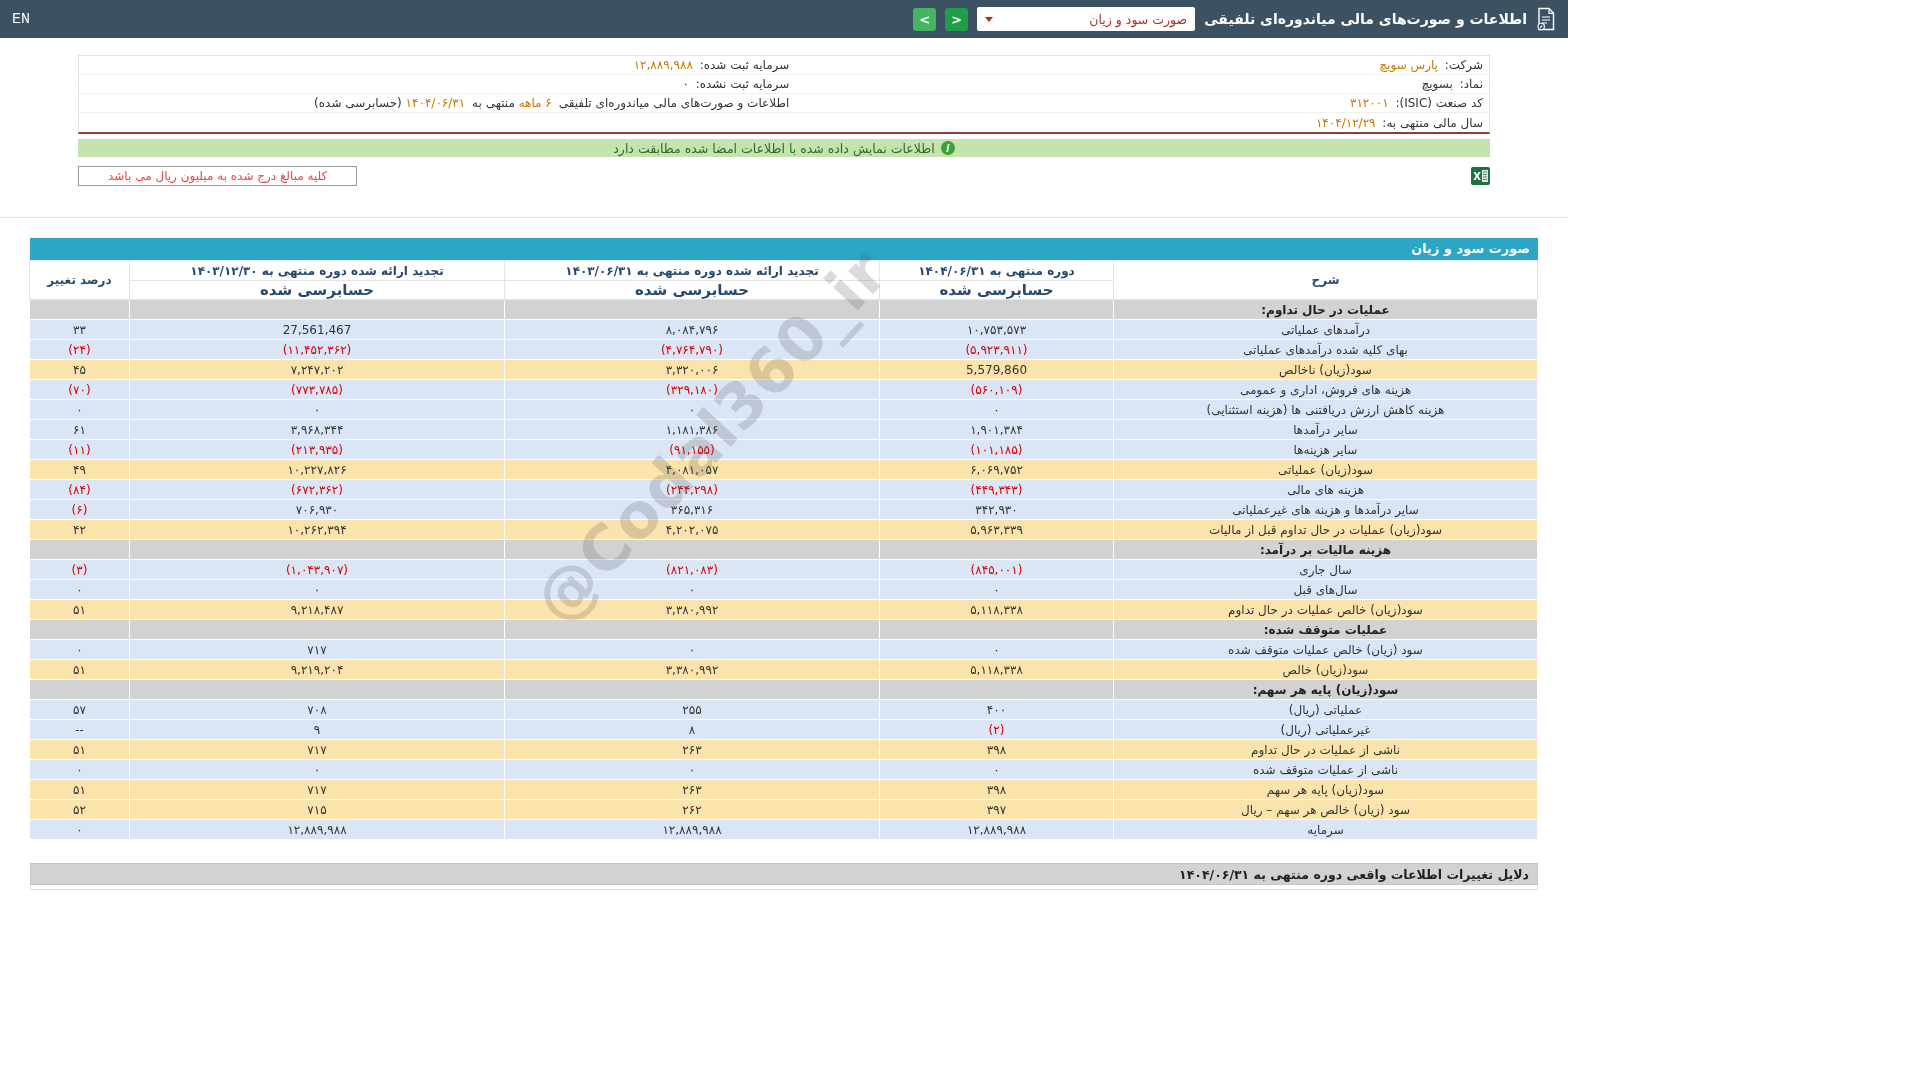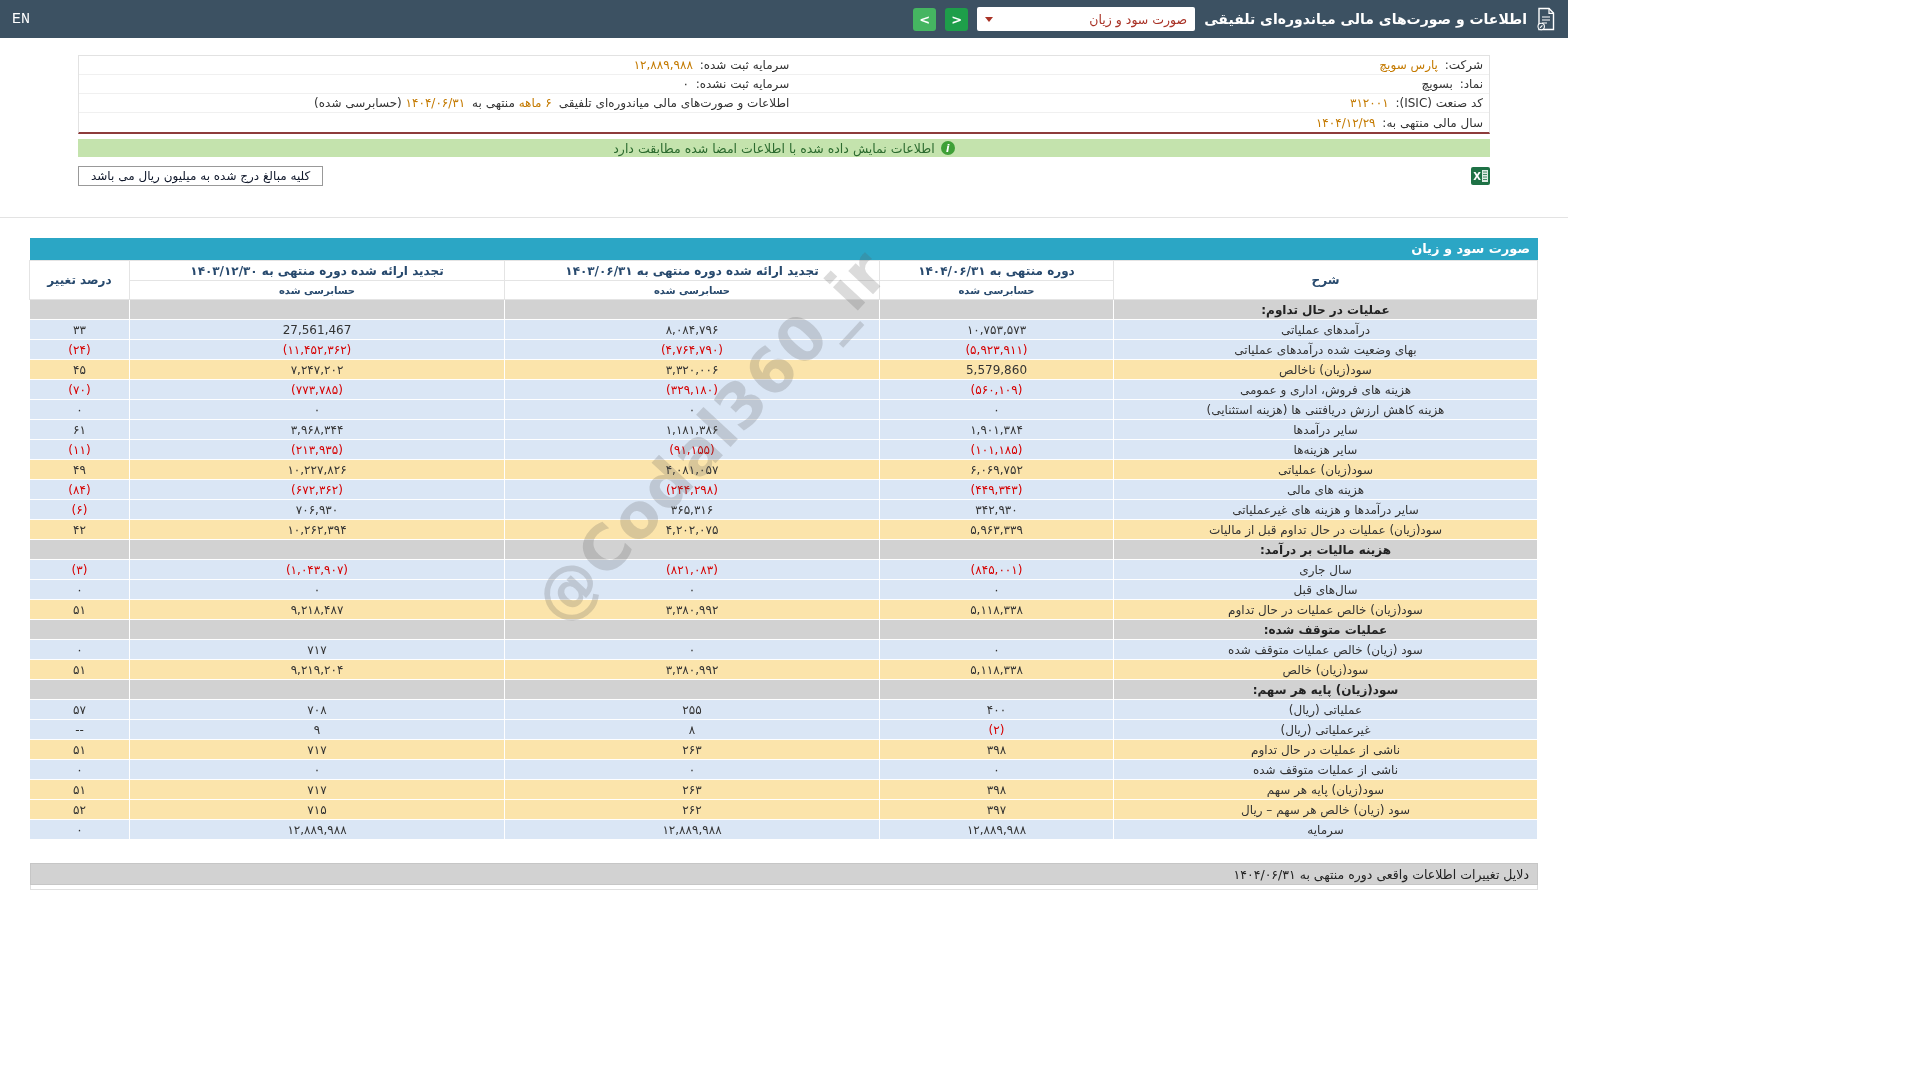--- a/index.html
+++ b/index.html
@@ -57,51 +57,51 @@
     font-size: 12.5px; color: #2c6b2f;
   }
   .info-icon {
     width: 14px; height: 14px; border-radius: 50%; background: #3fa037;
     color: #fff; font-size: 10px; font-weight: bold; font-style: italic;
     display: flex; align-items: center; justify-content: center; flex: 0 0 auto;
   }
 
   
   .note-row { margin: 9px 78px 0; display: flex; justify-content: space-between; align-items: center; }
-  .note-box { border: 1px solid #999; background: #fff; font-size: 12px; color: #0f172a; padding: 2px 12px; }
+  .note-box { border: 1px solid #999; background: #fff; font-size: 12px; color: #ef4444; padding: 2px 29px; }
   .excel-icon { cursor: pointer; line-height: 0; }
 
   .divider { margin-top: 31px; border-top: 1px solid #e3e3e3; }
 
   
   .stmt-wrap { margin: 20px 30px 0; position: relative; }
   .stmt-title {
     background: #2ba6c5; color: #fff; font-weight: bold; font-size: 13px;
     height: 22px; line-height: 22px; padding-right: 8px;
   }
   table.stmt { width: 100%; border-collapse: collapse; table-layout: fixed; border: 1px solid #e0e0e0; }
   .c-desc { width: 424px; } .c-p1 { width: 234px; } .c-p2 { width: 375px; } .c-p3 { width: 375px; } .c-chg { width: 100px; }
   .stmt th {
     background: #fff; color: #27496d; font-weight: bold;
     border: 1px solid #e4e4e4; height: 20px; text-align: center; font-size: 12px;
   }
-  .stmt th.sub { font-size: 10px; height: 19px; }
+  .stmt th.sub { font-size: 15px; height: 19px; }
   .stmt td { height: 20px; padding: 0 6px; border: 1px solid #fff; color: #333; font-size: 12px; }
   .stmt td.desc { text-align: center; }
   .stmt td.num { text-align: center; direction: ltr; }
   .row-d td { background: #dae6f5; }
   .row-y td { background: #fbe4ab; }
   .row-s td { background: #d2d2d2; font-weight: bold; color: #222; }
   .stmt td.neg { color: #d60000; }
 
   
   .footer-bar {
     margin: 23px 30px 0; background: #d2d2d2; border: 1px solid #c6c6c6;
     height: 22px; line-height: 22px; padding-right: 8px;
-    font-size: 12.5px; font-weight: normal; color: #222;
+    font-size: 12.5px; font-weight: bold; color: #222;
   }
   .footer-strip { margin: 0 30px; height: 5px; background: #fff; border: 1px solid #e0e0e0; border-top: none; }
 
   
   .watermark {
     position: absolute; left: 470px; top: 400px;
     transform: rotate(-47deg);
     font-size: 62px; font-weight: bold; letter-spacing: 1px;
     color: rgba(90, 90, 90, 0.22);
     pointer-events: none; direction: ltr; white-space: nowrap; z-index: 9;
@@ -227,21 +227,21 @@
             <td class="num"></td>
           </tr>
           <tr class="row-d">
             <td class="desc">درآمدهای عملیاتی</td>
             <td class="num">۱۰,۷۵۳,۵۷۳</td>
             <td class="num">۸,۰۸۴,۷۹۶</td>
             <td class="num">27,561,467</td>
             <td class="num">۳۳</td>
           </tr>
           <tr class="row-d">
-            <td class="desc">بهای وضعیت شده درآمدهای عملیاتی</td>
+            <td class="desc">بهای کلیه شده درآمدهای عملیاتی</td>
             <td class="num neg">(۵,۹۲۳,۹۱۱)</td>
             <td class="num neg">(۴,۷۶۴,۷۹۰)</td>
             <td class="num neg">(۱۱,۴۵۲,۳۶۲)</td>
             <td class="num neg">(۲۴)</td>
           </tr>
           <tr class="row-y">
             <td class="desc">سود(زیان) ناخالص</td>
             <td class="num">5,579,860</td>
             <td class="num">۳,۳۲۰,۰۰۶</td>
             <td class="num">۷,۲۴۷,۲۰۲</td>

